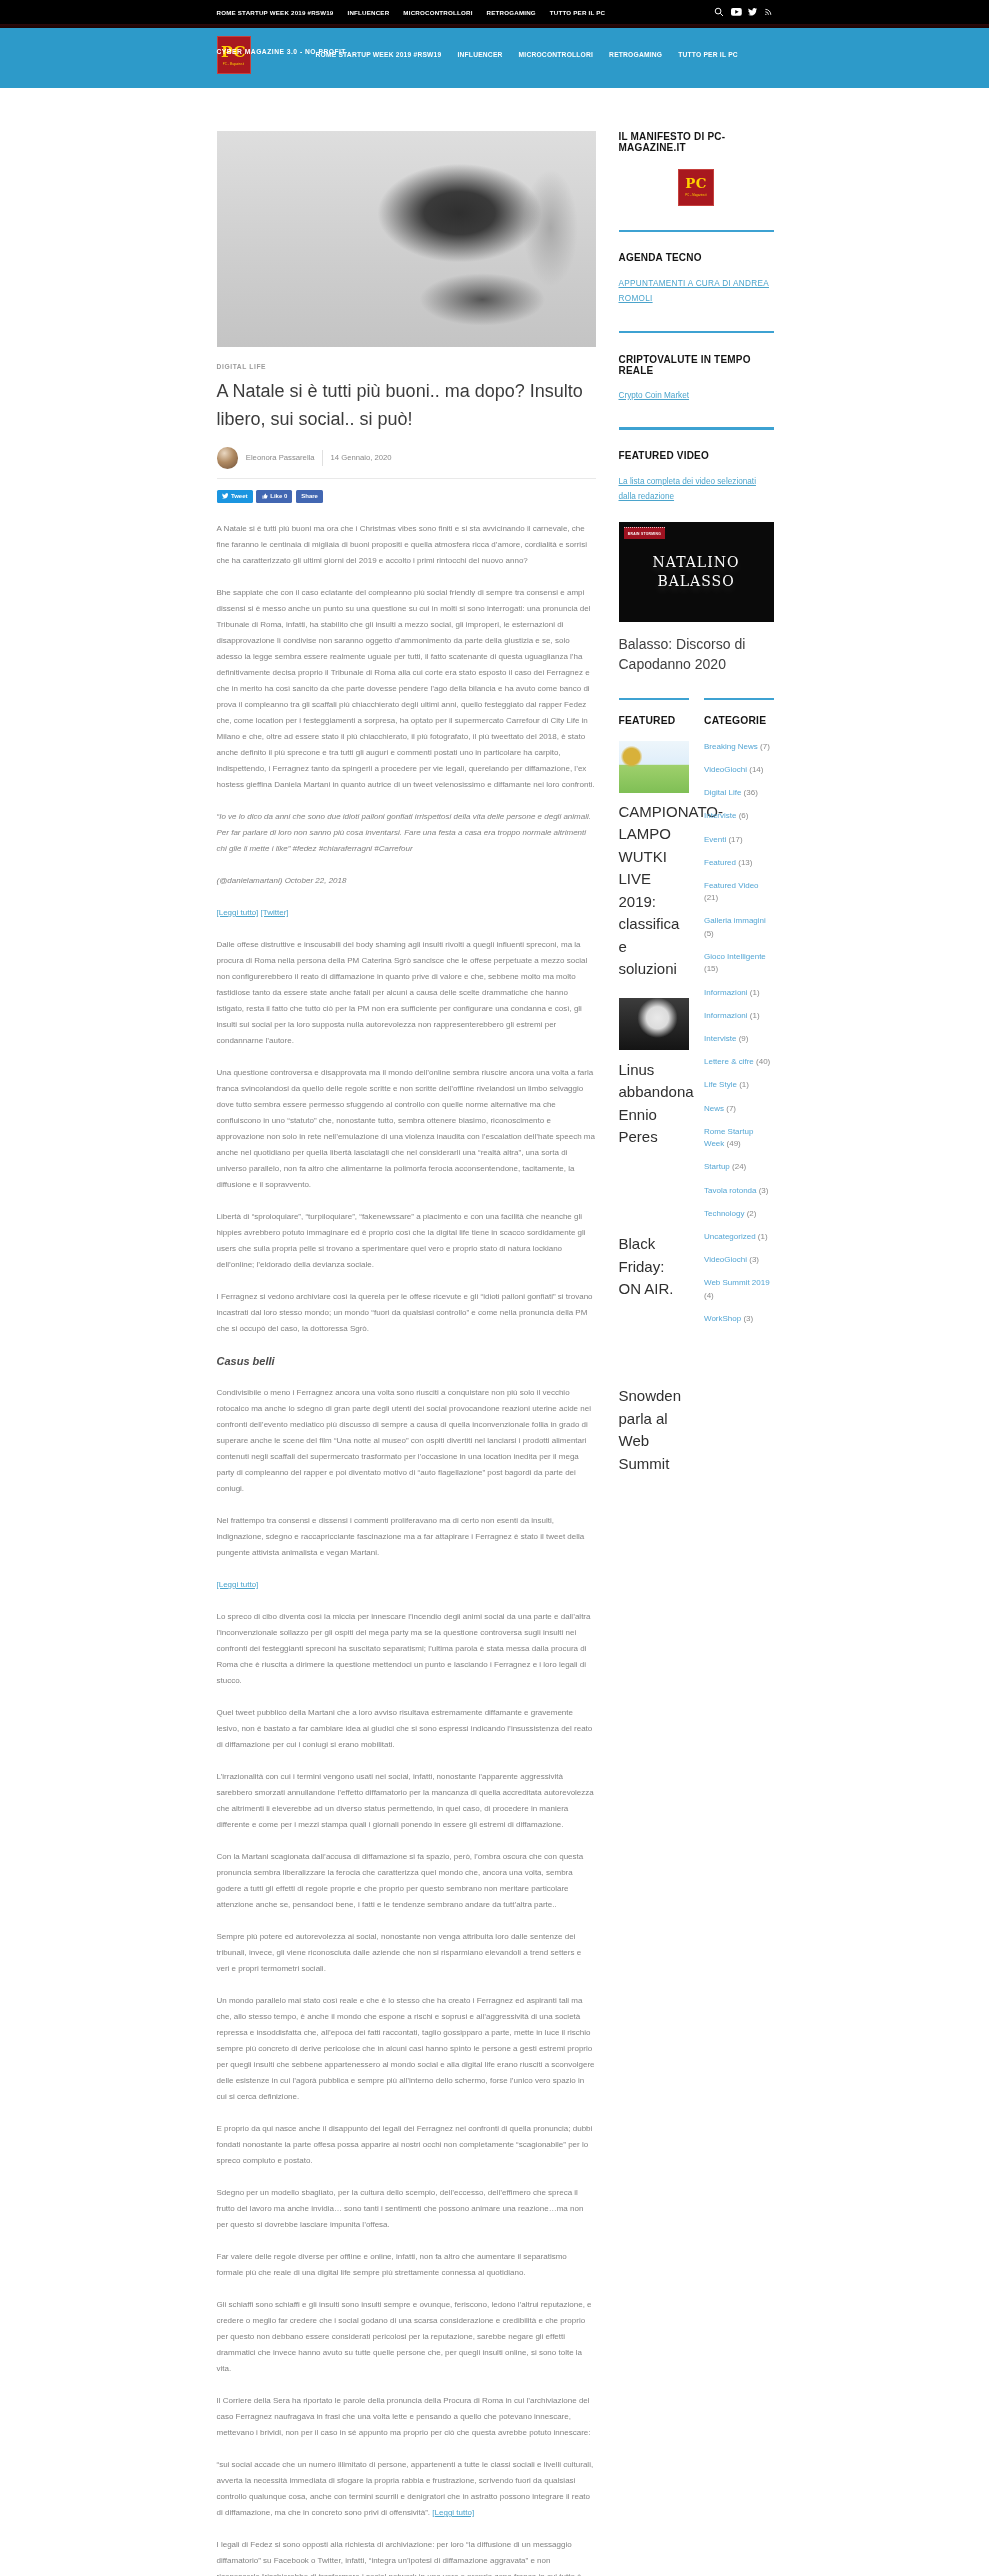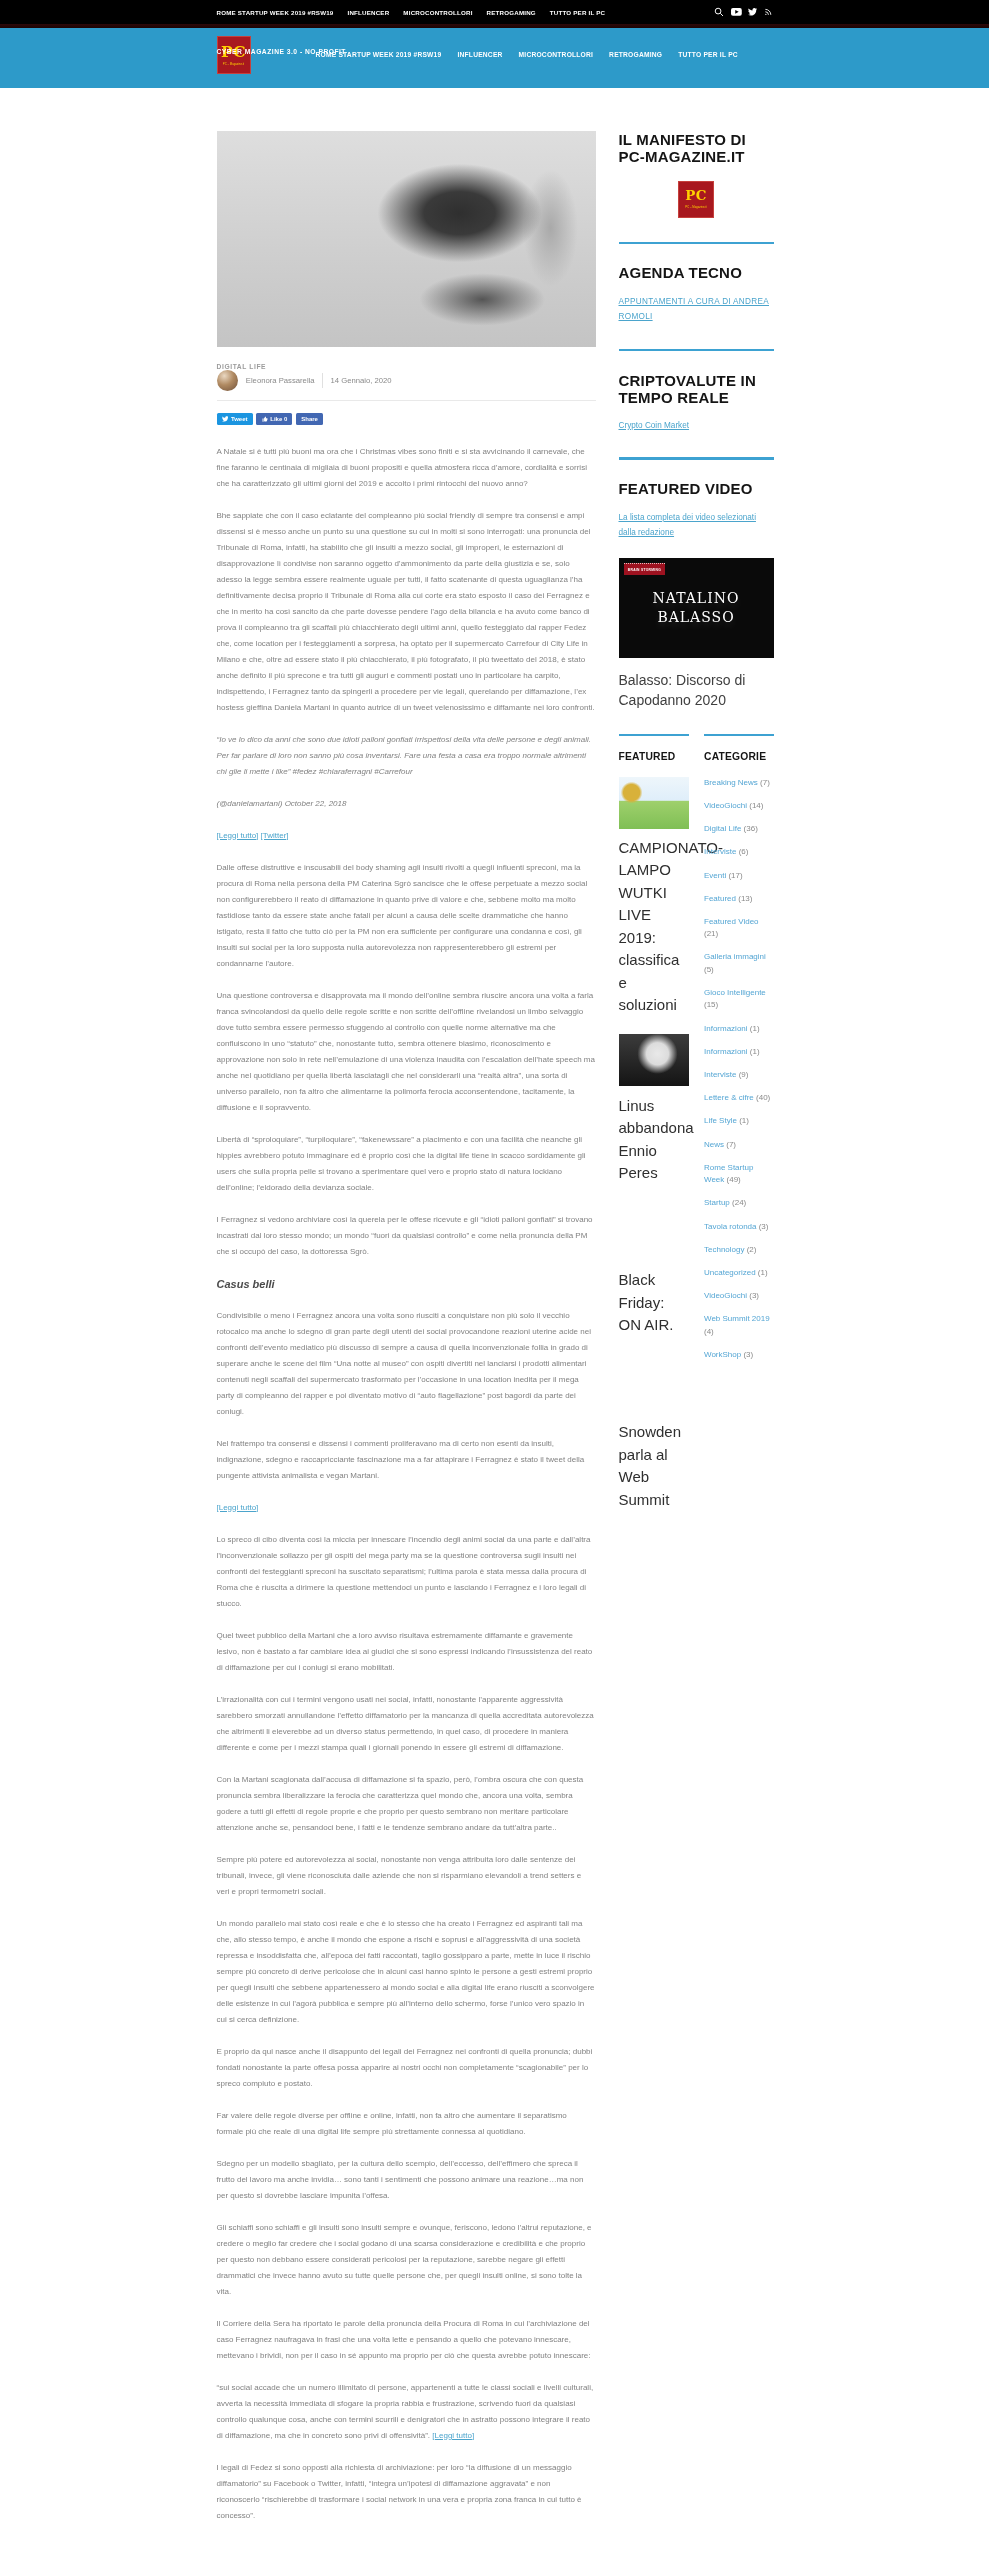--- a/index.html
+++ b/index.html
@@ -45,21 +45,21 @@
   .share-btn{display:inline-flex;align-items:center;gap:2.6px;color:#fff;font-size:6px;font-weight:bold;padding:3.1px 5.2px;border-radius:1.5px;line-height:1;}
   .btn-tweet{background:#1b95e0;}
   .btn-like,.btn-share{background:#4267b2;}
 
   .para{font-size:8px;line-height:16px;color:#828282;margin:0 0 16px 0;}
   .para.i{font-style:italic;}
   .para.h{font-weight:bold;font-style:italic;color:#4a4a4a;font-size:11px;}
   .inlink{color:#4ba4cc;text-decoration:underline;}
 
   
-  .widget-title{font-size:15px;font-weight:bold;color:#151515;letter-spacing:0.2px;text-transform:uppercase;margin:0;}
+  .widget-title{font-size:10px;font-weight:bold;color:#151515;letter-spacing:0.2px;text-transform:uppercase;margin:0;}
   .side-divider{height:2.1px;background:#3da2d2;margin:24px 0 20.6px 0;}
   .manifesto-logo{width:36px;height:37px;margin:15.5px auto 18.5px auto;background:#a8181f;border:1.5px solid #c6403c;box-sizing:border-box;display:flex;flex-direction:column;align-items:center;justify-content:center;}
   .manifesto-logo .logo-pc{font-size:13.4px;}
   .side-link{display:inline-block;margin-top:12.4px;color:#4ba4cc;font-size:8.2px;line-height:1.9;text-decoration:underline;}
   .side-link.caps{text-transform:uppercase;letter-spacing:0.3px;}
   .video-thumb{position:relative;width:155px;height:100px;background:#0a0a0a;margin-top:17.5px;display:flex;align-items:center;justify-content:center;}
   .video-title{color:#fff;font-family:"DejaVu Serif",serif;font-size:14px;letter-spacing:1px;text-align:center;line-height:1.35;text-shadow:0 5.2px 6.2px rgba(255,255,255,.12);}
   .video-badge{position:absolute;top:5.2px;left:5.2px;background:#9e1220;color:#fff;font-size:3.3px;font-weight:bold;text-align:center;padding:3.1px 4.1px;letter-spacing:0.3px;border-top:1.5px dotted #e0c0c0;}
   .video-caption{margin-top:11.3px;font-size:14px;color:#3f3f3f;line-height:1.45;}
   .side-cols{display:flex;gap:15.5px;margin-top:11.3px;}
@@ -133,20 +133,21 @@
       </nav>
     <div class="tagline">CYBER MAGAZINE 3.0 - NO PROFIT</div>
   </div>
 </header>
 
 <div class="container content">
 
   <main class="main-col">
     <div class="hero"></div>
     <div class="category-label">DIGITAL LIFE</div>
+    <h1 class="post-title">A Natale si è tutti più buoni.. ma dopo? Insulto libero, sui social.. si può!</h1>
 
     <div class="meta-row">
       <span class="avatar"></span>
       <span>Eleonora Passarella</span>
       <span class="meta-sep"></span>
       <span>14 Gennaio, 2020</span>
     </div>
 
     <div class="share-row">
       <a class="share-btn btn-tweet" href="#">
@@ -180,22 +181,22 @@
         <p class="para p"><span>Condivisibile o meno i Ferragnez ancora una volta sono riusciti a conquistare non più solo il vecchio rotocalco ma anche lo sdegno di gran parte degli utenti dei social provocandone reazioni uterine acide nei confronti dell’evento mediatico più discusso di sempre a causa di quella inconvenzionale follia in grado di superare anche le scene del film “Una notte al museo” con ospiti divertiti nel lanciarsi i prodotti alimentari contenuti negli scaffali del supermercato trasformato per l’occasione in una location inedita per il mega party di compleanno del rapper e poi diventato motivo di “auto flagellazione” post bagordi da parte dei coniugi.</span></p>
         <p class="para p"><span>Nel frattempo tra consensi e dissensi i commenti proliferavano ma di certo non esenti da insulti, indignazione, sdegno e raccapricciante fascinazione ma a far attapirare i Ferragnez è stato il tweet della pungente attivista animalista e vegan Martani.</span></p>
         <p class="para p"><a class="inlink" href="#">[Leggi tutto]</a></p>
         <p class="para p"><span>Lo spreco di cibo diventa così la miccia per innescare l’incendio degli animi social da una parte e dall’altra l’inconvenzionale sollazzo per gli ospiti del mega party ma se la questione controversa sugli insulti nei confronti dei festeggianti spreconi ha suscitato separatismi; l’ultima parola è stata messa dalla procura di Roma che è riuscita a dirimere la questione mettendoci un punto e lasciando i Ferragnez e i loro legali di stucco.</span></p>
         <p class="para p"><span>Quel tweet pubblico della Martani che a loro avviso risultava estremamente diffamante e gravemente lesivo, non è bastato a far cambiare idea ai giudici che si sono espressi indicando l’insussistenza del reato di diffamazione per cui i coniugi si erano mobilitati.</span></p>
         <p class="para p"><span>L’irrazionalità con cui i termini vengono usati nei social, infatti, nonostante l’apparente aggressività sarebbero smorzati annullandone l’effetto diffamatorio per la mancanza di quella accreditata autorevolezza che altrimenti li eleverebbe ad un diverso status permettendo, in quel caso, di procedere in maniera differente e come per i mezzi stampa quali i giornali ponendo in essere gli estremi di diffamazione.</span></p>
         <p class="para p"><span>Con la Martani scagionata dall’accusa di diffamazione si fa spazio, però, l’ombra oscura che con questa pronuncia sembra liberalizzare la ferocia che caratterizza quel mondo che, ancora una volta, sembra godere a tutti gli effetti di regole proprie e che proprio per questo sembrano non meritare particolare attenzione anche se, pensandoci bene, i fatti e le tendenze sembrano andare da tutt’altra parte..</span></p>
         <p class="para p"><span>Sempre più potere ed autorevolezza ai social, nonostante non venga attribuita loro dalle sentenze dei tribunali, invece, gli viene riconosciuta dalle aziende che non si risparmiano elevandoli a trend setters e veri e propri termometri sociali.</span></p>
         <p class="para p"><span>Un mondo parallelo mai stato così reale e che è lo stesso che ha creato i Ferragnez ed aspiranti tali ma che, allo stesso tempo, è anche il mondo che espone a rischi e soprusi e all’aggressività di una società repressa e insoddisfatta che, all’epoca dei fatti raccontati, taglio gossipparo a parte, mette in luce il rischio sempre più concreto di derive pericolose che in alcuni casi hanno spinto le persone a gesti estremi proprio per quegli insulti che sebbene appartenessero al mondo social e alla digital life erano riusciti a sconvolgere delle esistenze in cui l’agorà pubblica e sempre più all’interno dello schermo, forse l’unico vero spazio in cui si cerca definizione.</span></p>
         <p class="para p"><span>E proprio da qui nasce anche il disappunto dei legali dei Ferragnez nei confronti di quella pronuncia; dubbi fondati nonostante la parte offesa possa apparire ai nostri occhi non completamente “scagionabile” per lo spreco compiuto e postato.</span></p>
+        <p class="para p"><span>Sdegno per un modello sbagliato, per la cultura dello scempio, dell’eccesso, dell’effimero che spreca il frutto del lavoro ma anche invidia… sono tanti i sentimenti che possono animare una reazione…ma non per questo si dovrebbe lasciare impunita l’offesa.</span></p>
         <p class="para p"><span>Far valere delle regole diverse per offline e online, infatti, non fa altro che aumentare il separatismo formale più che reale di una digital life sempre più strettamente connessa al quotidiano.</span></p>
-        <p class="para p"><span>Sdegno per un modello sbagliato, per la cultura dello scempio, dell’eccesso, dell’effimero che spreca il frutto del lavoro ma anche invidia… sono tanti i sentimenti che possono animare una reazione…ma non per questo si dovrebbe lasciare impunita l’offesa.</span></p>
         <p class="para p"><span>Gli schiaffi sono schiaffi e gli insulti sono insulti sempre e ovunque, feriscono, ledono l’altrui reputazione, e credere o meglio far credere che i social godano di una scarsa considerazione e credibilità e che proprio per questo non debbano essere considerati pericolosi per la reputazione, sarebbe negare gli effetti drammatici che invece hanno avuto su tutte quelle persone che, per quegli insulti online, si sono tolte la vita.</span></p>
         <p class="para p"><span>Il Corriere della Sera ha riportato le parole della pronuncia della Procura di Roma in cui l’archiviazione del caso Ferragnez naufragava in frasi che una volta lette e pensando a quello che potevano innescare, mettevano i brividi, non per il caso in sé appunto ma proprio per ciò che questa avrebbe potuto innescare:</span></p>
         <p class="para p"><span>“sui social accade che un numero illimitato di persone, appartenenti a tutte le classi sociali e livelli culturali, avverta la necessità immediata di sfogare la propria rabbia e frustrazione, scrivendo fuori da qualsiasi controllo qualunque cosa, anche con termini scurrili e denigratori che in astratto possono integrare il reato di diffamazione, ma che in concreto sono privi di offensività”.  </span><a class="inlink" href="#">[Leggi tutto]</a></p>
         <p class="para p"><span>I legali di Fedez si sono opposti alla richiesta di archiviazione: per loro “la diffusione di un messaggio diffamatorio” su Facebook o Twitter, infatti, “integra un’ipotesi di diffamazione aggravata” e non riconoscerlo “rischierebbe di trasformare i social network in una vera e propria zona franca in cui tutto è concesso”.</span></p>
       </div>
 
   </main>
 
   <aside class="sidebar">
 

